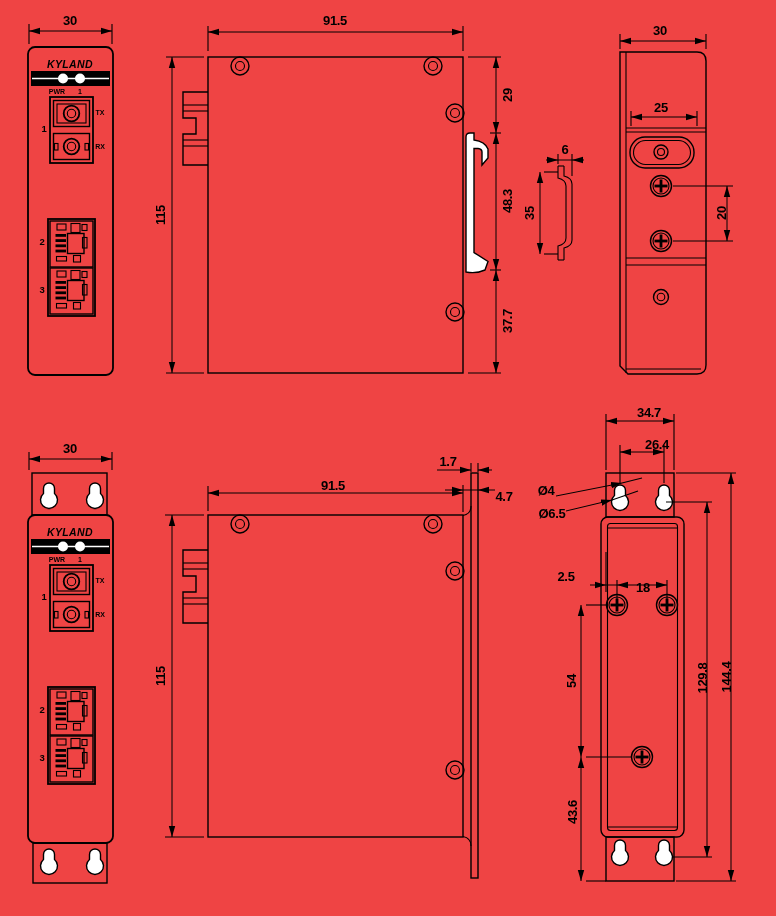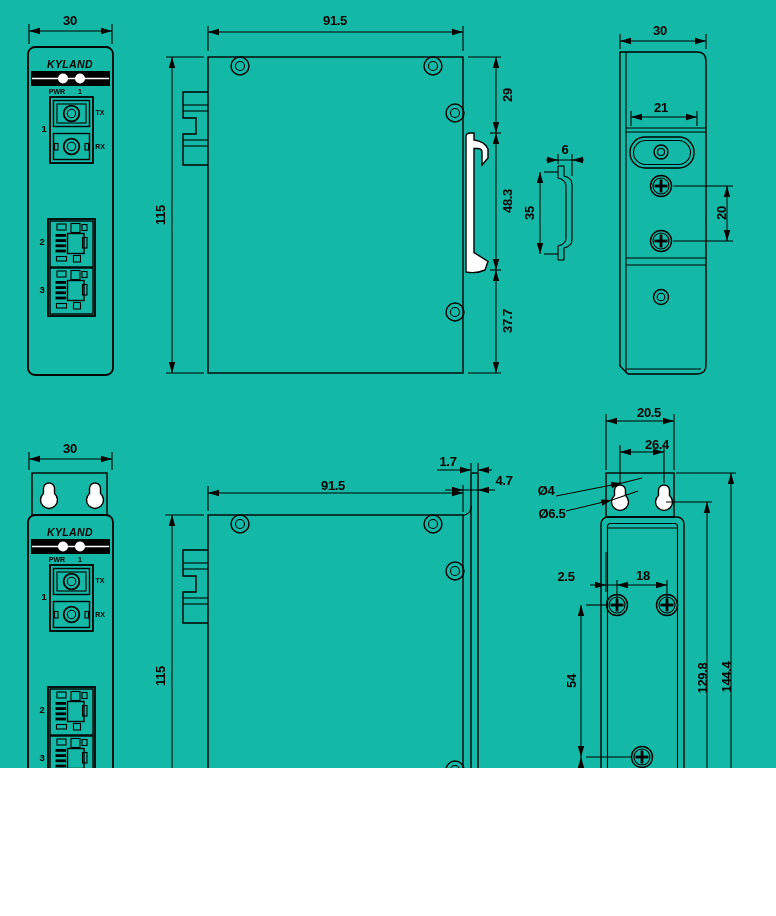--- a/index.html
+++ b/index.html
@@ -1,16 +1,16 @@
 <!DOCTYPE html>
 <html><head>
 <meta charset="utf-8">
 <style>
   html,body { margin:0; padding:0; background:#fff; }
-  .sheet { position:relative; width:776px; height:768px; background:#14b8a6;
+  .sheet { position:relative; width:776px; height:916px; background:#ef4444;
            font-family:"Liberation Sans", sans-serif; overflow:hidden; }
   .sheet svg { position:absolute; left:0; top:0; }
   .lbl { position:absolute; transform:translate(-50%,-50%); font-weight:bold;
          font-size:13px; color:#000; white-space:nowrap; letter-spacing:-0.3px; line-height:1; }
   .lbl.v { transform:translate(-50%,-50%) rotate(-90deg); }
   .brand { font-size:10.5px; font-style:italic; font-weight:900; letter-spacing:0.4px; }
   .tiny  { font-size:7px; font-weight:bold; letter-spacing:0; }
   .port  { font-size:9.5px; font-weight:bold; }
   
   .o2 { stroke:#000; stroke-width:1.8; fill:none; }
@@ -341,33 +341,33 @@
 
   <span class="lbl" style="left:70px;top:20px">30</span>
   <span class="lbl" style="left:335px;top:20px">91.5</span>
   <span class="lbl v" style="left:160px;top:215px">115</span>
   <span class="lbl v" style="left:507px;top:95px">29</span>
   <span class="lbl v" style="left:507px;top:201px">48.3</span>
   <span class="lbl v" style="left:507px;top:321px">37.7</span>
   <span class="lbl" style="left:565px;top:149px">6</span>
   <span class="lbl v" style="left:529px;top:213px">35</span>
   <span class="lbl" style="left:660px;top:30px">30</span>
-  <span class="lbl" style="left:661px;top:107px">21</span>
+  <span class="lbl" style="left:661px;top:107px">25</span>
   <span class="lbl v" style="left:721px;top:213px">20</span>
   <span class="lbl" style="left:70px;top:448px">30</span>
   <span class="lbl" style="left:448px;top:461px">1.7</span>
-  <span class="lbl" style="left:504px;top:480px">4.7</span>
+  <span class="lbl" style="left:504px;top:496px">4.7</span>
   <span class="lbl" style="left:333px;top:485px">91.5</span>
   <span class="lbl v" style="left:160px;top:676px">115</span>
-  <span class="lbl" style="left:649px;top:412px">20.5</span>
+  <span class="lbl" style="left:649px;top:412px">34.7</span>
   <span class="lbl" style="left:657px;top:444px">26.4</span>
   <span class="lbl" style="left:546px;top:490px">Ø4</span>
   <span class="lbl" style="left:552px;top:513px">Ø6.5</span>
   <span class="lbl" style="left:566px;top:576px">2.5</span>
-  <span class="lbl" style="left:643px;top:575px">18</span>
+  <span class="lbl" style="left:643px;top:587px">18</span>
   <span class="lbl v" style="left:571px;top:681px">54</span>
   <span class="lbl v" style="left:702px;top:678px">129.8</span>
   <span class="lbl v" style="left:726px;top:677px">144.4</span>
   <span class="lbl v" style="left:572px;top:812px">43.6</span>
 
   <span class="lbl brand" style="left:70px;top:64px">KYLAND</span>
   <span class="lbl tiny" style="left:57px;top:91px">PWR</span>
   <span class="lbl tiny" style="left:80px;top:91px">1</span>
   <span class="lbl tiny" style="left:100px;top:112px">TX</span>
   <span class="lbl tiny" style="left:100px;top:146px">RX</span>

